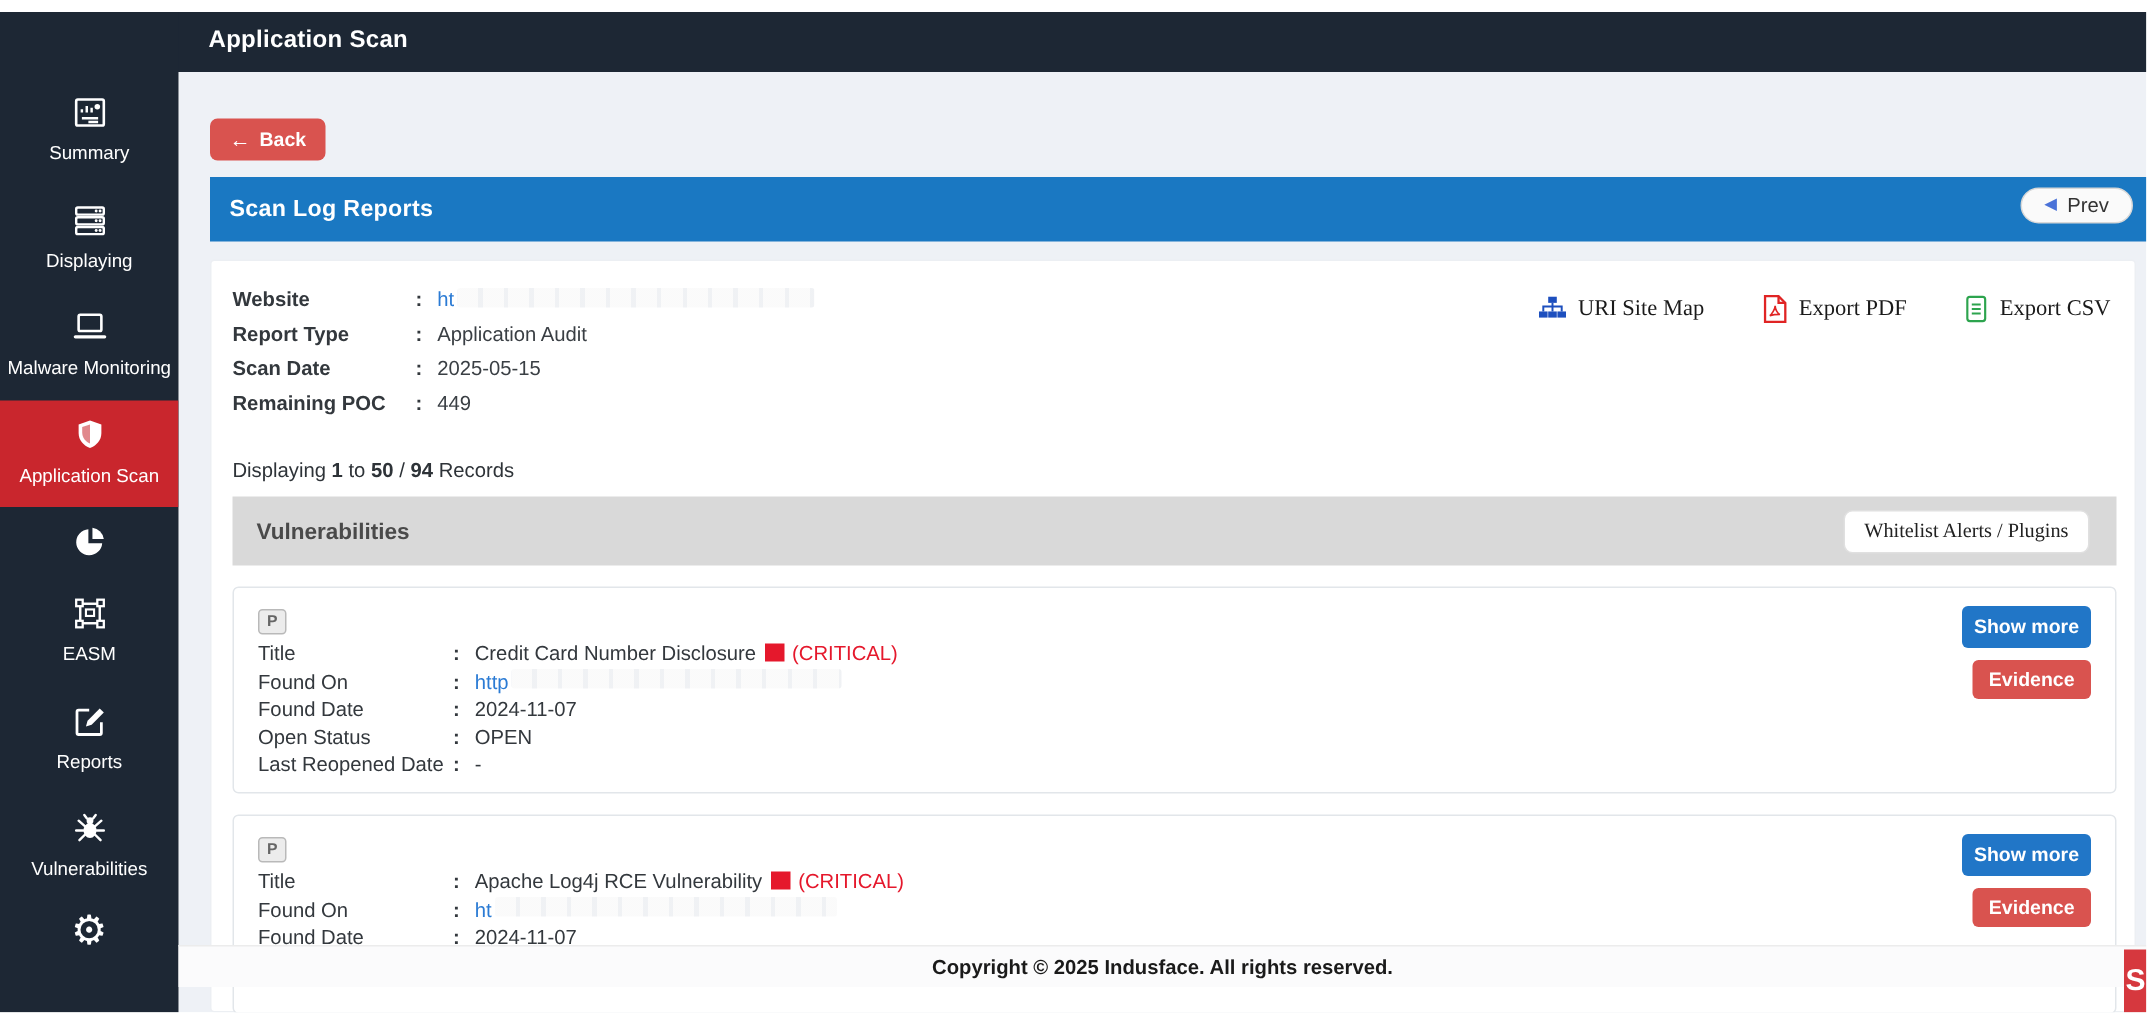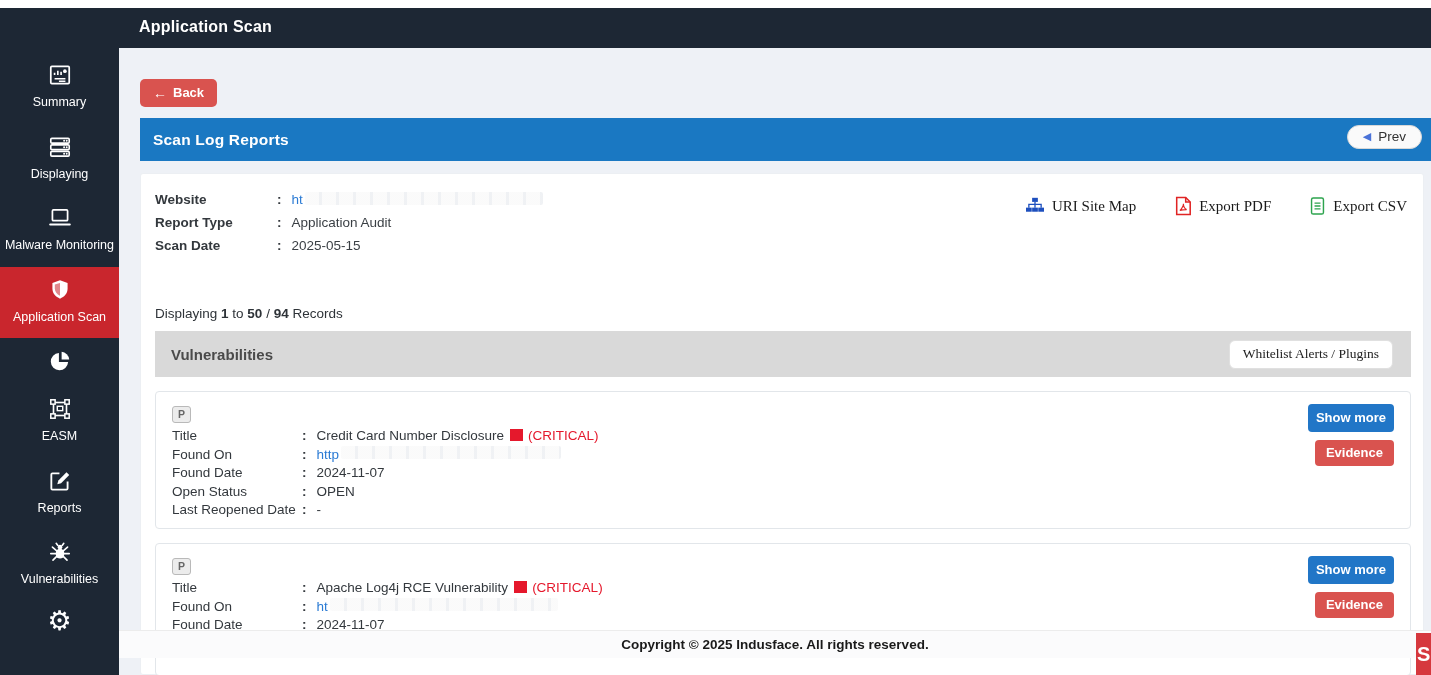--- a/index.html
+++ b/index.html
@@ -202,20 +202,25 @@
         <div class="info-row">
           <span class="info-label">Report Type</span>
           <span class="colon"></span>
           <span>Application Audit</span>
         </div>
         <div class="info-row">
           <span class="info-label">Scan Date</span>
           <span class="colon"></span>
           <span>2025-05-15</span>
         </div>
+        <div class="info-row">
+          <span class="info-label">Remaining POC</span>
+          <span class="colon"></span>
+          <span>449</span>
+        </div>
       </div>
 
       <div class="export-actions">
         <div class="export-item">
           <svg width="20" height="18" viewBox="0 0 24 22">
             <rect x="8.5" y="1" width="7" height="5" fill="#1d4fbe"></rect>
             <path d="M12 6v3M4.5 13v-4h15v4M12 9v4" stroke="#1d4fbe" stroke-width="1.6" fill="none"></path>
             <rect x="1" y="13" width="7" height="5" fill="#1d4fbe"></rect>
             <rect x="16" y="13" width="7" height="5" fill="#1d4fbe"></rect>
             <rect x="8.5" y="13" width="7" height="5" fill="#1d4fbe"></rect>

